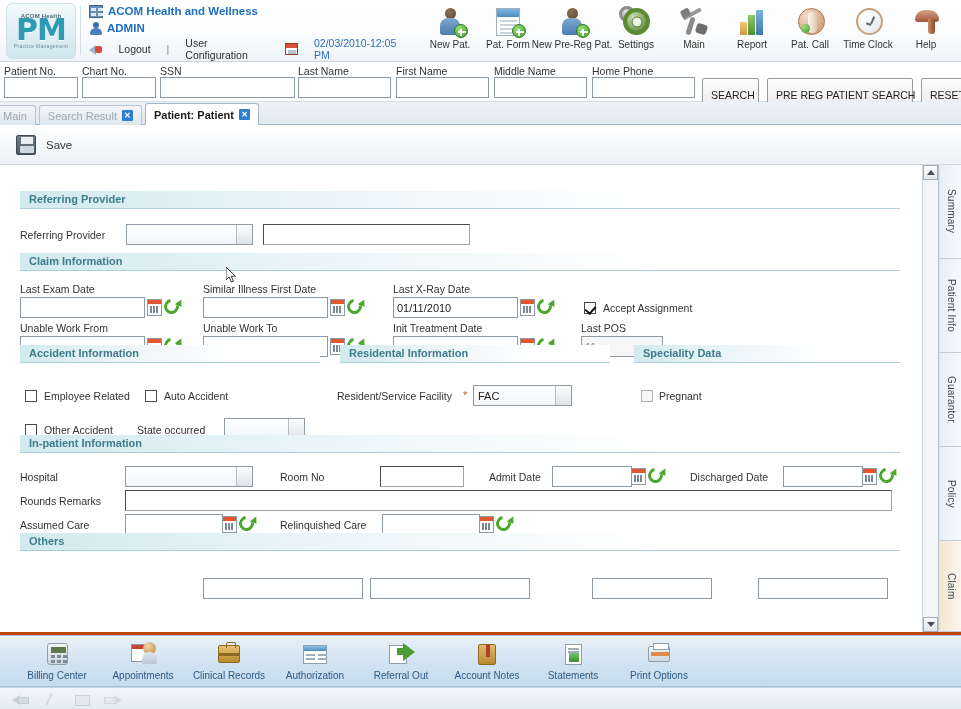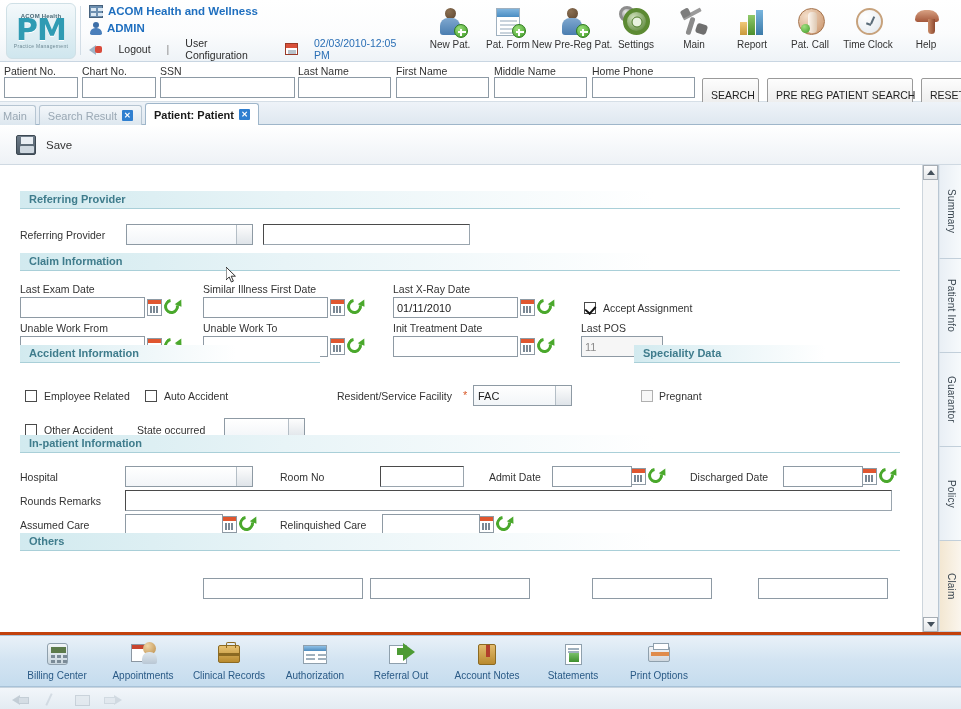--- a/index.html
+++ b/index.html
@@ -625,20 +625,24 @@
 
         <span class="fl" style="left:581px; top:51px;">Last POS</span>
         <input class="inp ro" style="left: 581px; top: 65px; width: 82px;" readonly="" value="11">
       </div>
 
       <div style="position:relative; height:18px;">
         <div class="sect" style="position:absolute; left:0; width:300px; margin-left:20px;">
           <div class="bar"></div>
           <div class="t">Accident Information</div>
         </div>
+        <div class="sect" style="position:absolute; left:320px; width:270px; margin-left:20px;">
+          <div class="bar"></div>
+          <div class="t">Residental Information</div>
+        </div>
         <div class="sect" style="position:absolute; left:614px; width:266px; margin-left:20px;">
           <div class="bar"></div>
           <div class="t">Speciality Data</div>
         </div>
       </div>
 
       <div class="row" style="height:72px;">
         <div class="cb" style="left:25px; top:27px;"></div>
         <span class="cbl" style="left:44px; top:27px;">Employee Related</span>
         <div class="cb" style="left:145px; top:27px;"></div>

